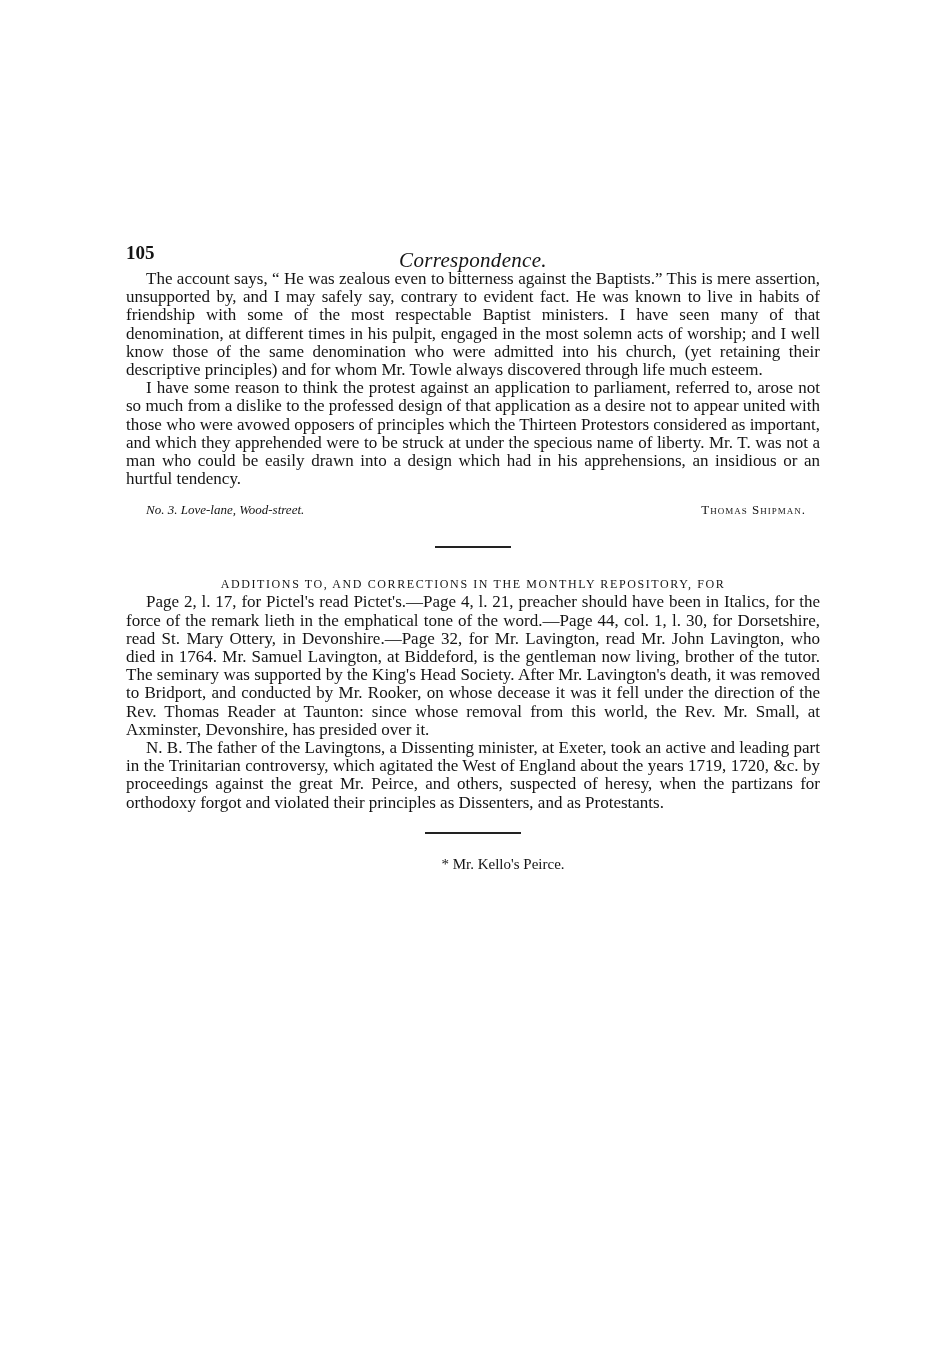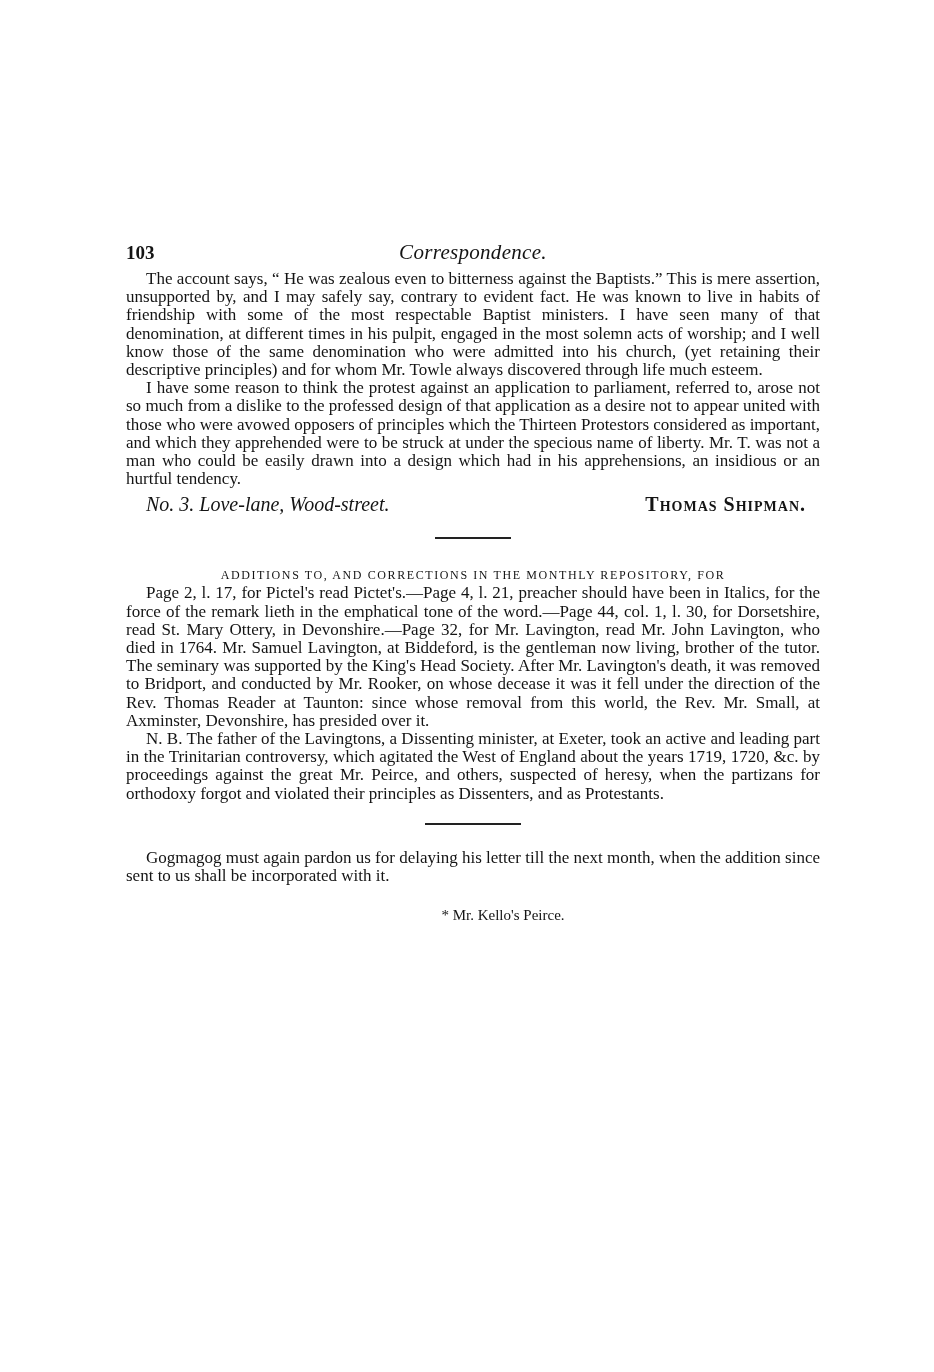--- a/index.html
+++ b/index.html
@@ -1,41 +1,41 @@
 <!DOCTYPE html>
 <html><head>
 <meta charset="utf-8">
 <style>
   html, body { margin:0; padding:0; background:#ffffff; }
   body { width:934px; height:1372px; position:relative; overflow:hidden;
          font-family:"Liberation Serif", "DejaVu Serif", serif; color:#141414; }
   .page { position:absolute; left:126px; top:240px; width:694px; }
   .header { position:relative; height:30px; }
   .page-num { position:absolute; left:0; top:2px; font-size:19px; font-weight:bold; }
-  .running-title { position:absolute; left:0; right:0; top:0; text-align:center;
+  .running-title { position:absolute; left:0; right:0; top:8px; text-align:center;
                    font-style:italic; font-size:21px; letter-spacing:0.3px; }
   p { margin:0; font-size:17px; line-height:18.2px; text-align:justify; text-indent:20px; }
-  .sig { position:relative; height:20px; margin-top:5px; font-size:20px; }
+  .sig { position:relative; height:20px; margin-top:14px; font-size:13px; }
   .sig .addr { position:absolute; left:20px; top:0; font-style:italic; }
-  .sig .name { position:absolute; right:14px; top:0; font-variant:small-caps; letter-spacing:1px; font-weight:bold;text-align:right; }
+  .sig .name { position:absolute; right:14px; top:0; font-variant:small-caps; letter-spacing:1px; font-weight:normal;text-align:right; }
   .rule { width:76px; height:2px; background:#222; margin:0 auto; }
   .rule1 { margin-top:24px; }
   .rule2 { margin-top:20px; width:96px; }
   .sec-title { margin-top:28px; text-align:center; font-size:12px; letter-spacing:1.6px;
                line-height:17px; text-transform:uppercase; }
   .sec-body { }
   .notice { margin-top:24px; }
   .footnote { margin-top:22px; text-align:center; font-size:15px; padding-left:60px; }
 </style>
 </head>
 <body>
 
 <div class="page">
   <div class="header">
-    <span class="page-num">103</span>
+    <span class="page-num">105</span>
     <div class="running-title">Correspondence.</div>
   </div>
 
   <div>
     <p>The account says, “ He was zealous even to bitterness against the Baptists.” This is mere assertion, unsupported by, and I may safely say, contrary to evident fact. He was known to live in habits of friendship with some of the most respectable Baptist ministers. I have seen many of that denomination, at different times in his pulpit, engaged in the most solemn acts of worship; and I well know those of the same denomination who were admitted into his church, (yet retaining their descriptive principles) and for whom Mr. Towle always discovered through life much esteem.</p>
     <p>I have some reason to think the protest against an application to parliament, referred to, arose not so much from a dislike to the professed design of that application as a desire not to appear united with those who were avowed opposers of principles which the Thirteen Protestors considered as important, and which they apprehended were to be struck at under the specious name of liberty. Mr. T. was not a man who could be easily drawn into a design which had in his apprehensions, an insidious or an hurtful tendency.</p>
   </div>
 
   <div class="sig">
     <span class="addr">No. 3. Love-lane, Wood-street.</span>
@@ -48,16 +48,15 @@
     <div>Additions to, and corrections in the Monthly Repository, for</div>
   </div>
 
   <div class="sec-body">
     <p>Page 2, l. 17, for Pictel's read Pictet's.—Page 4, l. 21, preacher should have been in Italics, for the force of the remark lieth in the emphatical tone of the word.—Page 44, col. 1, l. 30, for Dorsetshire, read St. Mary Ottery, in Devonshire.—Page 32, for Mr. Lavington, read Mr. John Lavington, who died in 1764. Mr. Samuel Lavington, at Biddeford, is the gentleman now living, brother of the tutor. The seminary was supported by the King's Head Society. After Mr. Lavington's death, it was removed to Bridport, and conducted by Mr. Rooker, on whose decease it was it fell under the direction of the Rev. Thomas Reader at Taunton: since whose removal from this world, the Rev. Mr. Small, at Axminster, Devonshire, has presided over it.</p>
     <p>N. B. The father of the Lavingtons, a Dissenting minister, at Exeter, took an active and leading part in the Trinitarian controversy, which agitated the West of England about the years 1719, 1720, &amp;c. by proceedings against the great Mr. Peirce, and others, suspected of heresy, when the partizans for orthodoxy forgot and violated their principles as Dissenters, and as Protestants.</p>
   </div>
 
   <div class="rule rule2"></div>
 
-  <p class="notice">Gogmagog must again pardon us for delaying his letter till the next month, when the addition since sent to us shall be incorporated with it.</p>
 
   <div class="footnote">* Mr. Kello's Peirce.</div>
 </div>
 
 </body></html>

